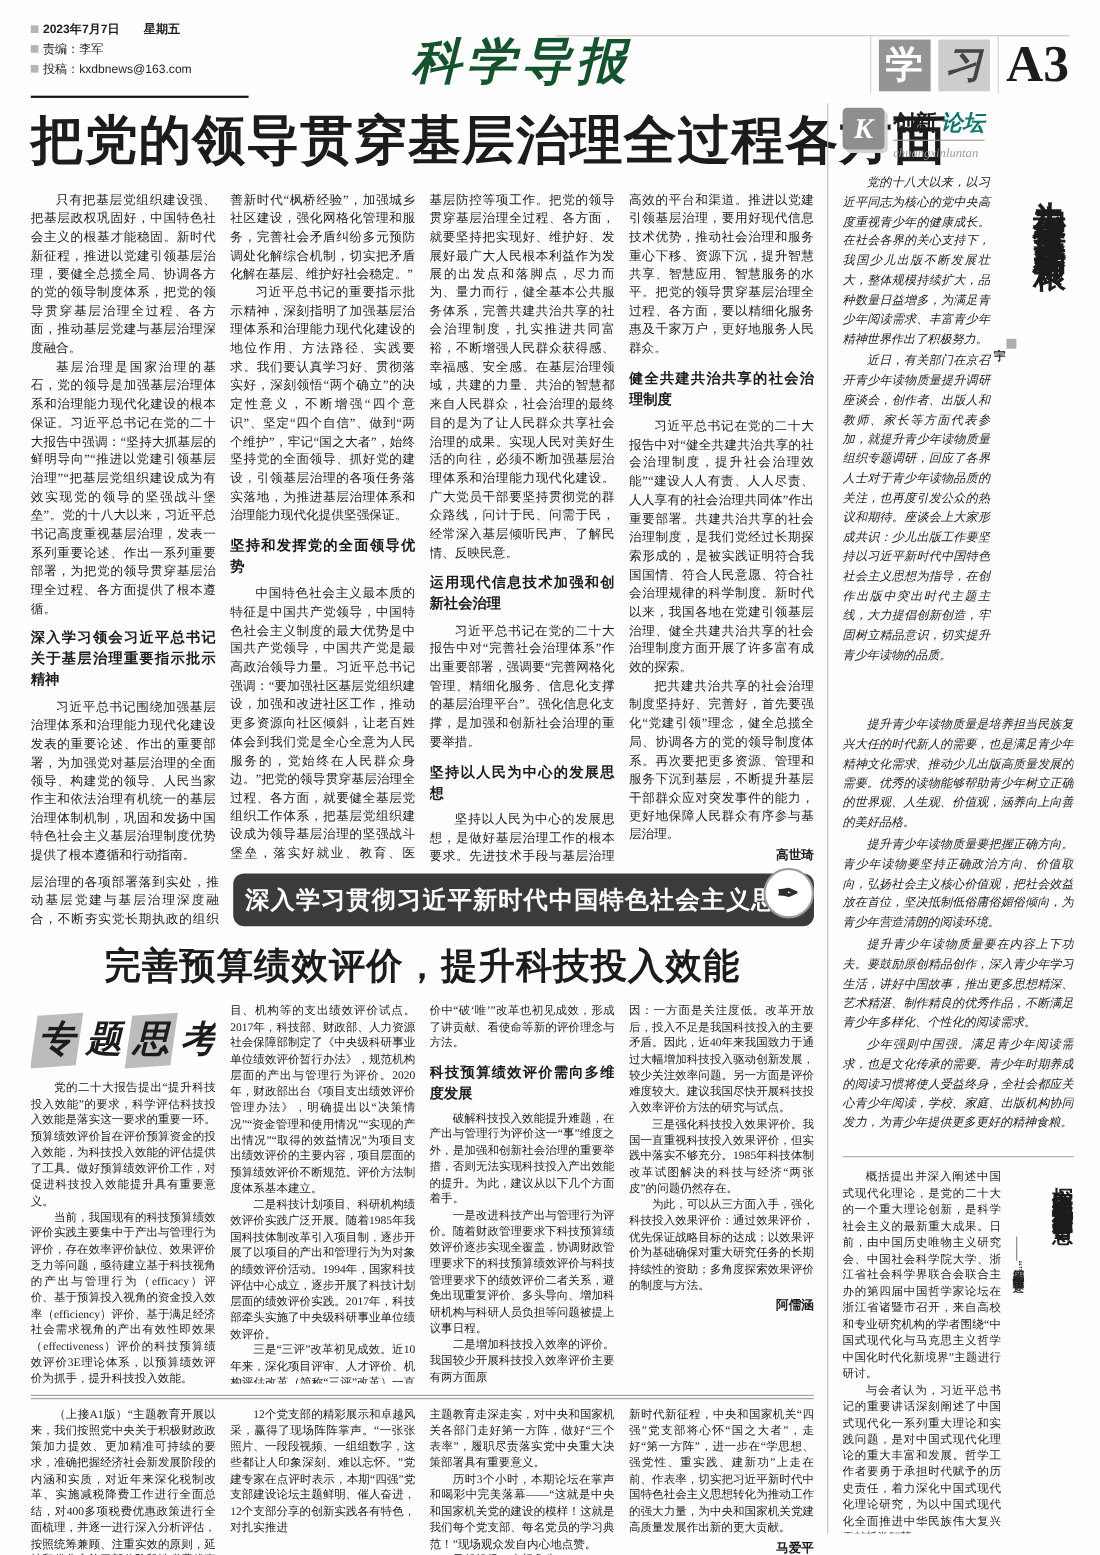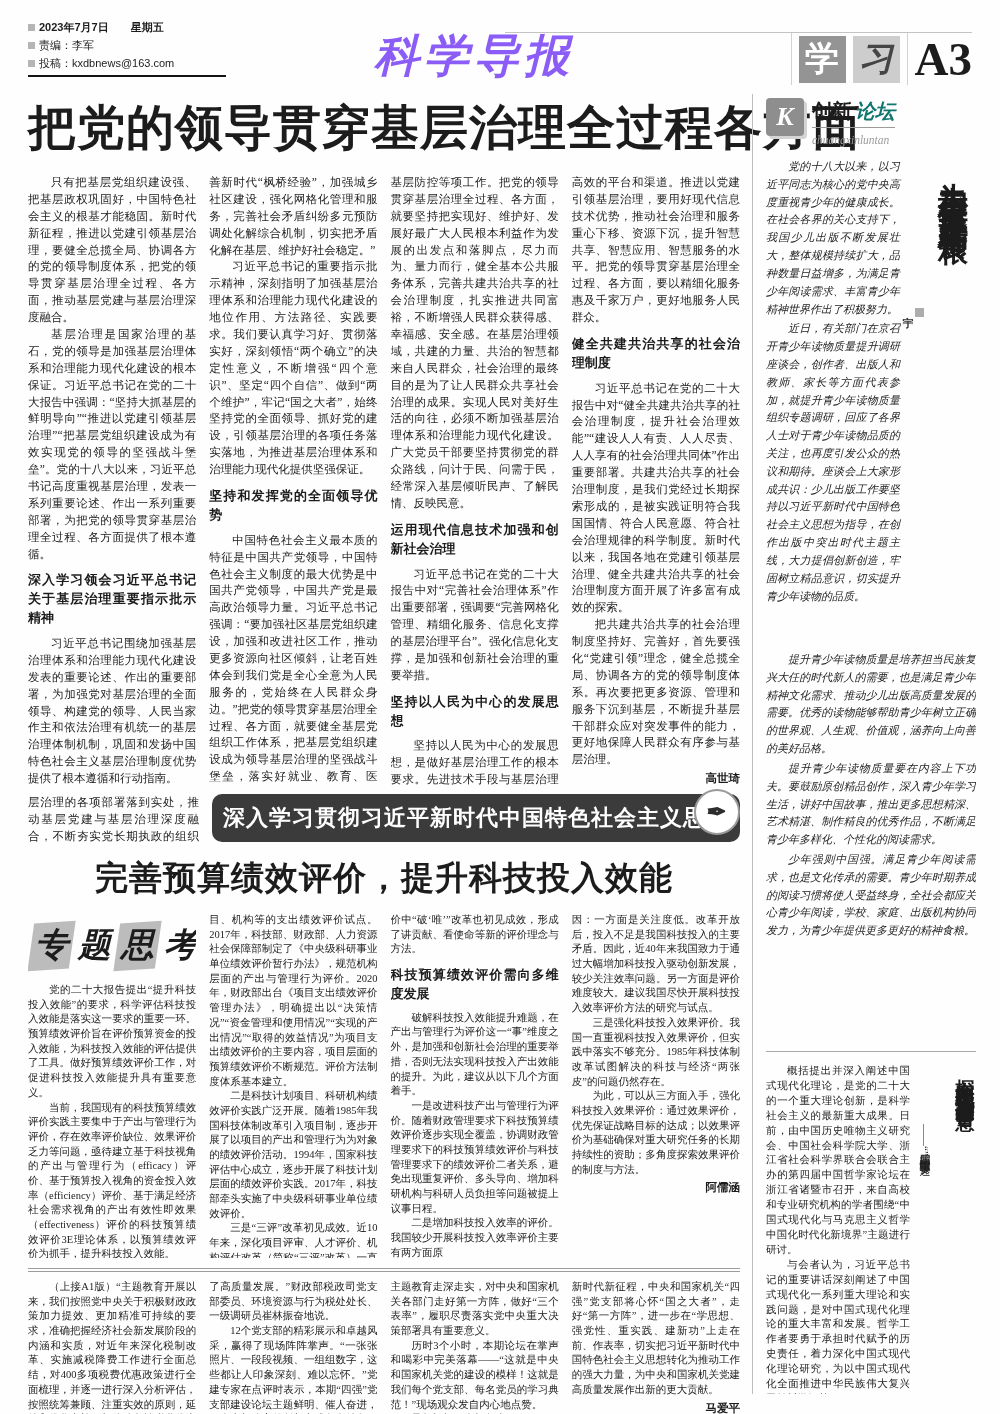--- a/index.html
+++ b/index.html
@@ -2,24 +2,24 @@
 <html><head>
 <meta charset="utf-8">
 <style>
   * { margin:0; padding:0; box-sizing:border-box; }
   body { background:#d8d8d8; font-family:"Liberation Serif", serif; }
   .page { width:1000px; height:1414px; background:#fefefe; color:#1c1c1c; position:relative; overflow:hidden; margin:0 auto; }
 
   
   .header { display:flex; padding:18px 28px 0 28px; height:88px; position:relative; }
   .toprule { position:absolute; top:32px; left:505px; right:28px; height:1px; background:#c3c3c3; }
-  .info { width:198px; font-size:11px; line-height:1.65; border-bottom:2px solid #141414; padding-bottom:3px; align-self:flex-start; font-family:"Liberation Sans",sans-serif; }
+  .info { width:198px; font-size:11px; line-height:1.65; border-bottom:2px solid #141414; padding-bottom:15px; align-self:flex-start; font-family:"Liberation Sans",sans-serif; }
   .info .row::before { content:""; display:inline-block; width:7px; height:7px; background:#b5b5b5; margin-right:4px; }
   .info .row.date { font-weight:bold; }
-  .masthead { flex:1; text-align:center; font-size:45px; color:#8b5cf6; font-weight:bold; font-style:italic; letter-spacing:5px; padding-top:8px; font-family:"Liberation Serif",serif; }
+  .masthead { flex:1; text-align:center; font-size:45px; color:#14532d; font-weight:bold; font-style:italic; letter-spacing:5px; padding-top:8px; font-family:"Liberation Serif",serif; }
   .header-right { width:250px; display:flex; align-items:center; justify-content:flex-end; gap:7px; padding-top:12px; }
   .vbar { width:1px; height:52px; background:#d2d2d2; }
   .sec-box { width:47px; height:47px; display:flex; align-items:center; justify-content:center; font-size:34px; font-weight:900; font-family:"Liberation Sans",sans-serif; }
   .sec-box.xue { background:#949494; color:#fff; }
   .sec-box.xi  { background:#cdcdcd; color:#454545; font-style:italic; }
   .pageno { font-size:47px; font-weight:bold; font-family:"Liberation Serif",serif; line-height:1; }
 
   
   .content { display:flex; padding:0 24px 0 28px; }
   .main { width:724px; padding-right:12px; }
@@ -175,21 +175,20 @@
             </div>
         </div>
       </div>
 
       <div class="bottomrule"></div>
       <div class="cols bt">
         <div class="ncol">
             <div class="para">（上接A1版）“主题教育开展以来，我们按照党中央关于积极财政政策加力提效、更加精准可持续的要求，准确把握经济社会新发展阶段的内涵和实质，对近年来深化税制改革、实施减税降费工作进行全面总结，对400多项税费优惠政策进行全面梳理，并逐一进行深入分析评估，按照统筹兼顾、注重实效的原则，延续和优化实施了部分阶段性税费优惠政策，稳定了社会预期，有力推动</div>
           </div>
         <div class="ncol">
-            <div class="para cont">了高质量发展。”财政部税政司党支部委员、环境资源与行为税处处长、一级调研员崔林振奋地说。</div>
             <div class="para">12个党支部的精彩展示和卓越风采，赢得了现场阵阵掌声。“一张张照片、一段段视频、一组组数字，这些都让人印象深刻、难以忘怀。”党建专家在点评时表示，本期“四强”党支部建设论坛主题鲜明、催人奋进，12个支部分享的创新实践各有特色，对扎实推进</div>
           </div>
         <div class="ncol">
             <div class="para cont">主题教育走深走实，对中央和国家机关各部门走好第一方阵，做好“三个表率”，履职尽责落实党中央重大决策部署具有重要意义。</div>
             <div class="para">历时3个小时，本期论坛在掌声和喝彩中完美落幕——“这就是中央和国家机关党的建设的模样！这就是我们每个党支部、每名党员的学习典范！”现场观众发自内心地点赞。</div>
             <div class="para">风起帆扬，奋楫争先。</div>
           </div>
         <div class="ncol">
             <div class="para cont">新时代新征程，中央和国家机关“四强”党支部将心怀“国之大者”，走好“第一方阵”，进一步在“学思想、强党性、重实践、建新功”上走在前、作表率，切实把习近平新时代中国特色社会主义思想转化为推动工作的强大力量，为中央和国家机关党建高质量发展作出新的更大贡献。</div>
             <div class="author">马爱平</div>
@@ -213,20 +212,21 @@
         <div class="sb-top">
           <div class="sb-body1 kai">
               <div class="para">党的十八大以来，以习近平同志为核心的党中央高度重视青少年的健康成长。在社会各界的关心支持下，我国少儿出版不断发展壮大，整体规模持续扩大，品种数量日益增多，为满足青少年阅读需求、丰富青少年精神世界作出了积极努力。</div>
               <div class="para">近日，有关部门在京召开青少年读物质量提升调研座谈会，创作者、出版人和教师、家长等方面代表参加，就提升青少年读物质量组织专题调研，回应了各界人士对于青少年读物品质的关注，也再度引发公众的热议和期待。座谈会上大家形成共识：少儿出版工作要坚持以习近平新时代中国特色社会主义思想为指导，在创作出版中突出时代主题主线，大力提倡创新创造，牢固树立精品意识，切实提升青少年读物的品质。</div>
             </div>
           <div class="sb-mid">宁宇</div>
           <div class="sb-title">为青少年提供更多更好精神食粮</div>
         </div>
         <div class="sb-body2 kai">
             <div class="para">提升青少年读物质量是培养担当民族复兴大任的时代新人的需要，也是满足青少年精神文化需求、推动少儿出版高质量发展的需要。优秀的读物能够帮助青少年树立正确的世界观、人生观、价值观，涵养向上向善的美好品格。</div>
+            <div class="para">提升青少年读物质量要把握正确方向。青少年读物要坚持正确政治方向、价值取向，弘扬社会主义核心价值观，把社会效益放在首位，坚决抵制低俗庸俗媚俗倾向，为青少年营造清朗的阅读环境。</div>
             <div class="para">提升青少年读物质量要在内容上下功夫。要鼓励原创精品创作，深入青少年学习生活，讲好中国故事，推出更多思想精深、艺术精湛、制作精良的优秀作品，不断满足青少年多样化、个性化的阅读需求。</div>
             <div class="para">少年强则中国强。满足青少年阅读需求，也是文化传承的需要。青少年时期养成的阅读习惯将使人受益终身，全社会都应关心青少年阅读，学校、家庭、出版机构协同发力，为青少年提供更多更好的精神食粮。</div>
           </div>
       </div>
 
       <div class="sb-rule"></div>
 
       <div class="sb2">
         <div class="sb2-body">
             <div class="para">概括提出并深入阐述中国式现代化理论，是党的二十大的一个重大理论创新，是科学社会主义的最新重大成果。日前，由中国历史唯物主义研究会、中国社会科学院大学、浙江省社会科学界联合会联合主办的第四届中国哲学家论坛在浙江省诸暨市召开，来自高校和专业研究机构的学者围绕“中国式现代化与马克思主义哲学中国化时代化新境界”主题进行研讨。</div>

